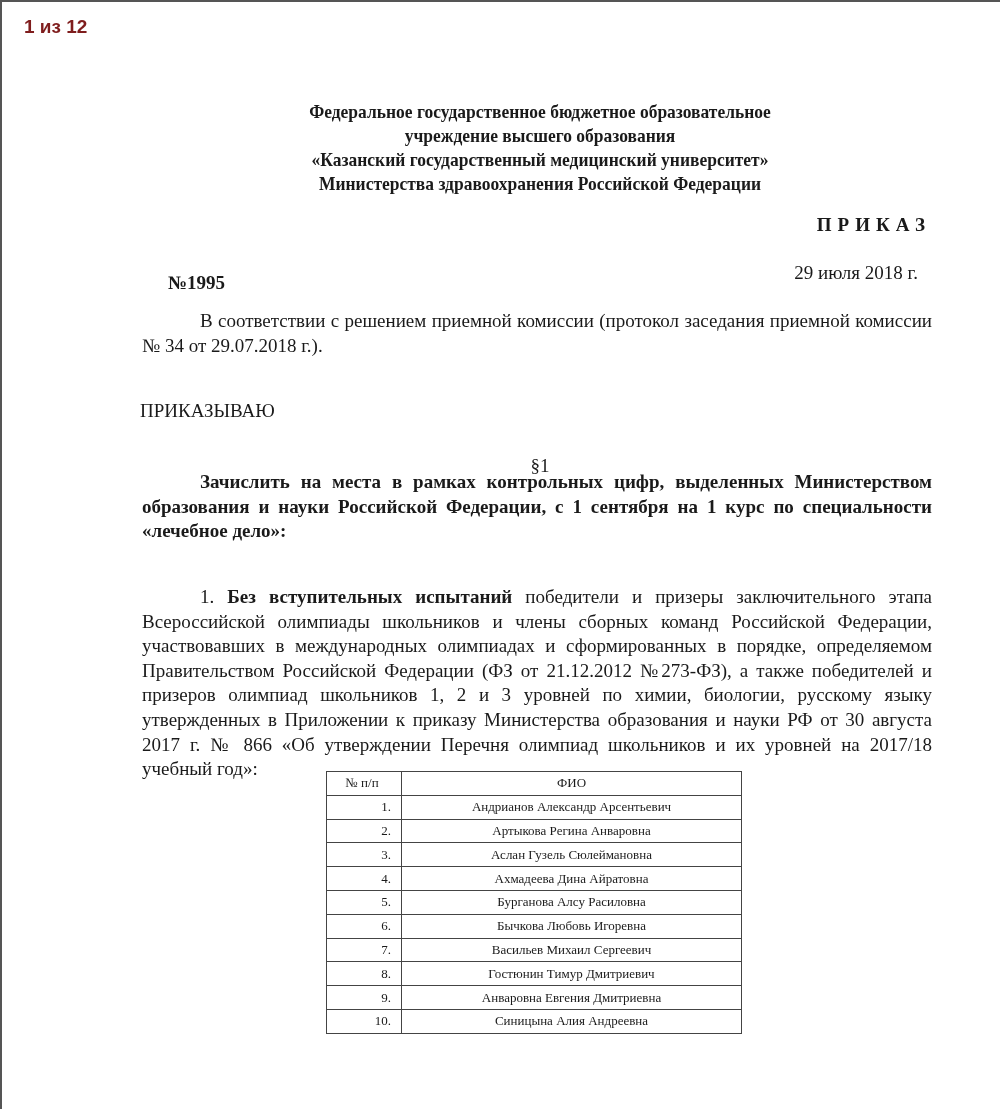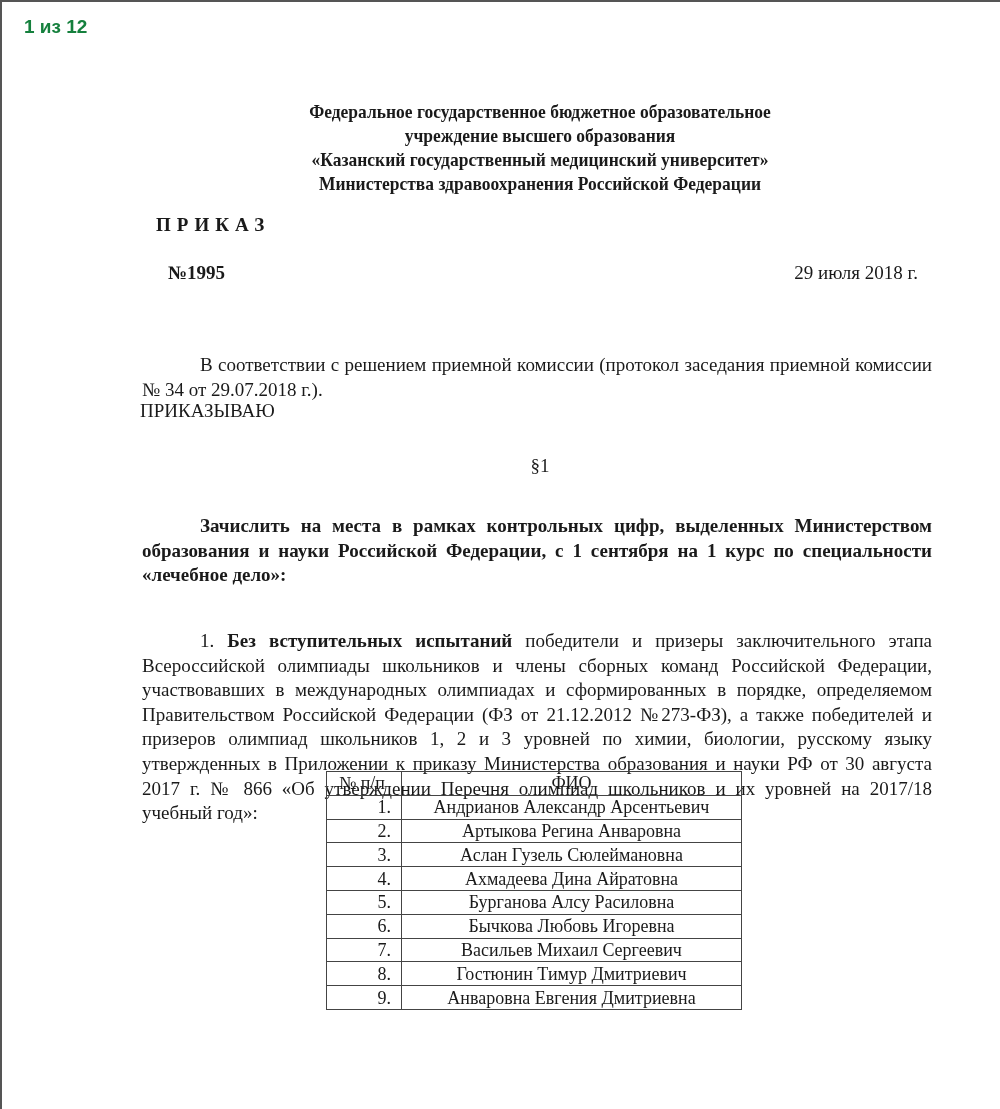--- a/index.html
+++ b/index.html
@@ -8,47 +8,47 @@
     background: #ffffff;
     position: relative;
     font-family: "Liberation Serif", "DejaVu Serif", serif;
     color: #1a1a1a;
   }
   .frame-top { position: absolute; left: 0; top: 0; width: 1000px; height: 2px; background: #555; }
   .frame-left { position: absolute; left: 0; top: 0; width: 2px; height: 1109px; background: #555; }
   .page-counter {
     position: absolute; left: 24px; top: 16px;
     font-family: "Liberation Sans", "DejaVu Sans", sans-serif;
-    font-size: 19px; font-weight: bold; color: #15803d;
+    font-size: 19px; font-weight: bold; color: #7f1d1d;
   }
   .header-block {
     position: absolute; left: 140px; top: 100px; width: 800px;
     text-align: center; font-weight: bold; font-size: 19px; line-height: 24px;
     transform: scaleX(0.92); transform-origin: center;
   }
   .title {
-    position: absolute; left: 156px; top: 214px; width: 800px;
-    text-align: left; font-weight: bold; font-size: 19px; letter-spacing: 6px;
+    position: absolute; left: 131px; top: 214px; width: 800px;
+    text-align: right; font-weight: bold; font-size: 19px; letter-spacing: 6px;
   }
-  .order-no { position: absolute; left: 168px; top: 262px; font-weight: bold; font-size: 19px; }
+  .order-no { position: absolute; left: 168px; top: 272px; font-weight: bold; font-size: 19px; }
   .order-date { position: absolute; right: 82px; top: 262px; font-weight: normal; font-size: 19px; }
   .para {
     position: absolute; left: 142px; width: 790px;
-    font-size: 19px; line-height: 24.6px; text-align: justify; margin-top: 44px;
+    font-size: 19px; line-height: 24.6px; text-align: justify;
   }
   .para .indent { display: inline-block; width: 58px; }
   .p-intro { top: 309px; }
   .order-word { position: absolute; left: 140px; top: 400px; width: 800px; font-size: 19px; }
   .section-sign { position: absolute; left: 140px; top: 455px; width: 800px; text-align: center; font-size: 19px; }
   .p-enroll { top: 470px; font-weight: bold; }
   .p-item { top: 585px; }
   table.roster {
     position: absolute; left: 326px; top: 771px;
     border-collapse: collapse; width: 416px;
-    font-size: 18px;
+    font-size: 13px;
   }
   table.roster td, table.roster th {
     border: 1.5px solid #444; padding: 0 6px; height: 22.8px; line-height: 22px; font-weight: normal;
   }
   table.roster .num { width: 58px; text-align: right; padding-right: 10px; }
   table.roster .fio { text-align: center; }
   table.roster th.num { text-align: center; }
 </style>
 </head>
 <body>
@@ -116,14 +116,18 @@
         <td class="fio">Васильев Михаил Сергеевич</td>
       </tr>
     <tr>
         <td class="num">8.</td>
         <td class="fio">Гостюнин Тимур Дмитриевич</td>
       </tr>
     <tr>
         <td class="num">9.</td>
         <td class="fio">Анваровна Евгения Дмитриевна</td>
       </tr>
+    <tr>
+        <td class="num">10.</td>
+        <td class="fio">Синицына Алия Андреевна</td>
+      </tr>
   </tbody>
 </table>
 
 </body></html>

